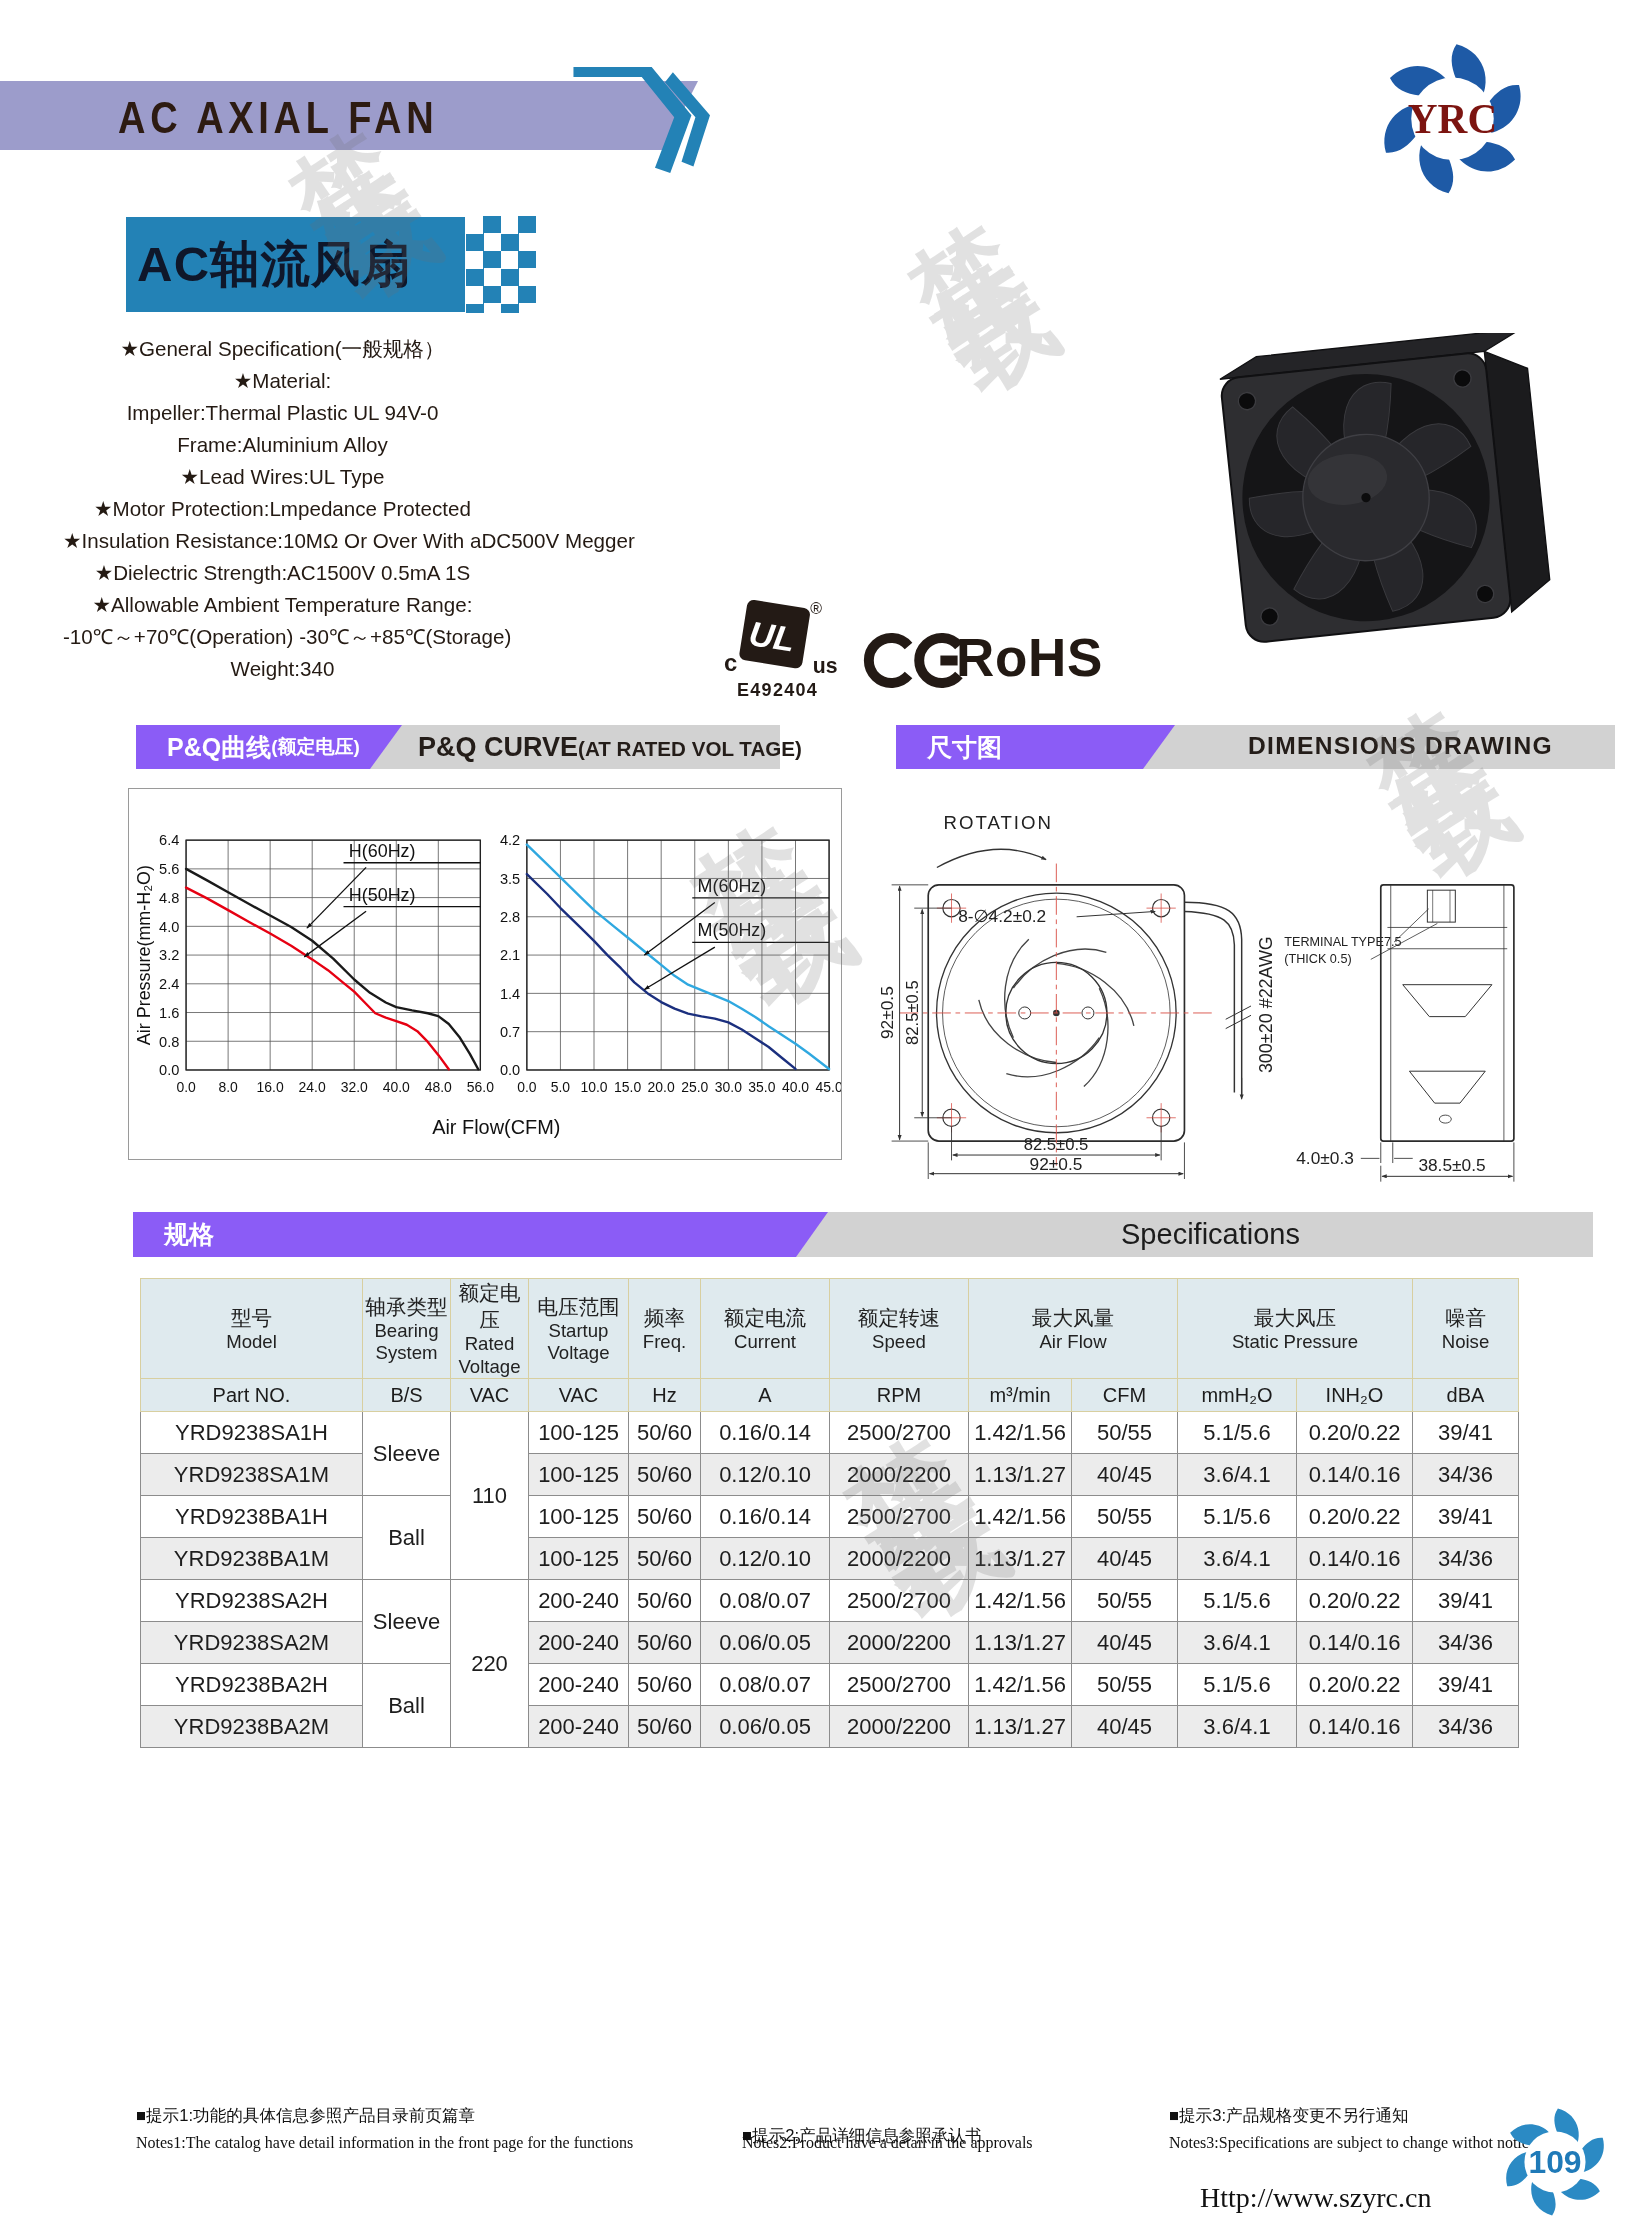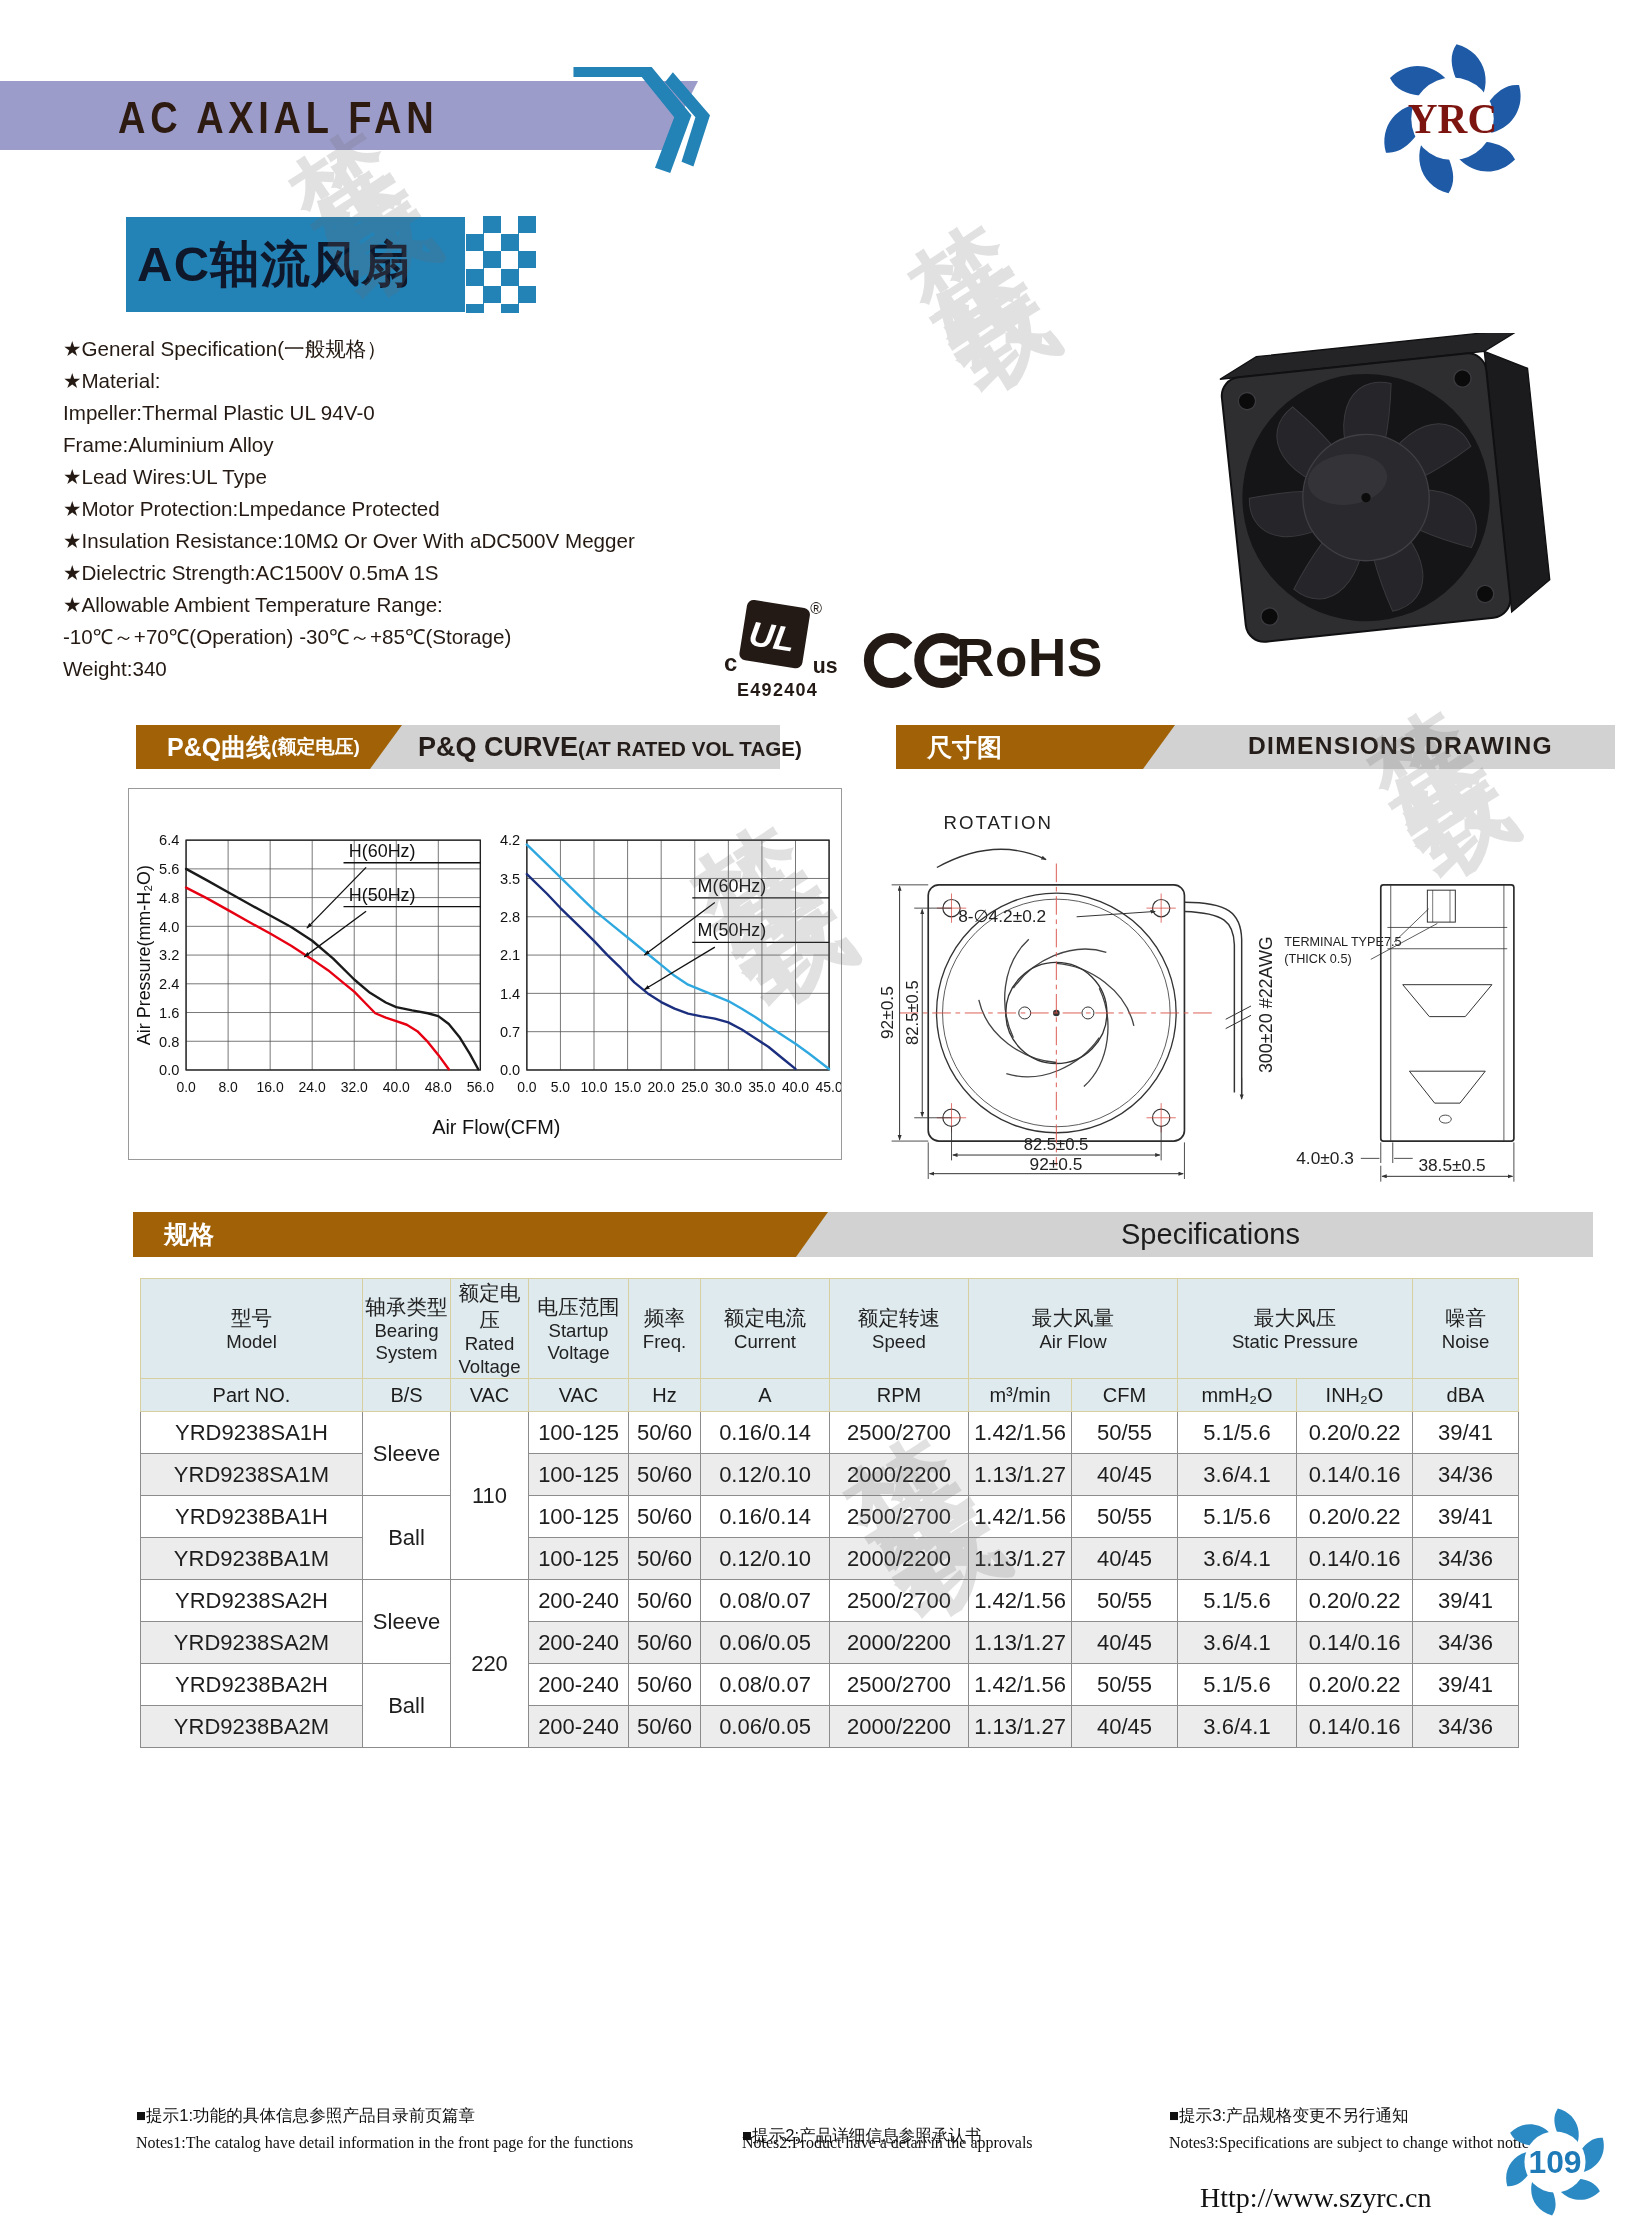--- a/index.html
+++ b/index.html
@@ -17,29 +17,29 @@
   #cn-box{left:126px;top:217px;width:339px;height:95px;background:#2382b6;display:flex;align-items:center;}
   #cn-box span{color:#0f172a;font-size:49px;font-weight:700;padding-left:11px;letter-spacing:1.3px;white-space:nowrap;}
   #checker{left:466px;top:216px;width:70px;height:97px;
     background:conic-gradient(#2382b6 25%,#ffffff 0 50%,#2382b6 0 75%,#ffffff 0);
     background-size:35px 35px;}
   #series-title{left:632px;top:239px;font-size:44px;font-weight:700;color:#2382b6;white-space:nowrap;letter-spacing:1.3px;}
   #series-title .gap{display:inline-block;width:39px;}
 
   
   #spec-list{left:63px;top:333px;width:439px;font-size:20.6px;line-height:32px;color:#241a13;}
-  #spec-list div{white-space:nowrap;}
+  #spec-list div{white-space:nowrap;text-align:center;}
 
   
   #ul-code{left:737px;top:680px;font-size:18px;font-weight:700;color:#231a15;letter-spacing:1.3px;}
   #rohs{left:956px;top:627px;font-size:53px;font-weight:700;color:#221913;letter-spacing:0.7px;}
 
   
   .banner-gray{height:44px;background:#d2d2d2;}
-  .banner-blue{height:44px;background:#a16207;clip-path:polygon(0 0,100% 0,calc(100% - 32px) 100%,0 100%);
+  .banner-blue{height:44px;background:#8b5cf6;clip-path:polygon(0 0,100% 0,calc(100% - 32px) 100%,0 100%);
     display:flex;align-items:center;color:#fff;}
   .banner-blue .cn{font-size:25px;font-weight:700;padding-left:31px;white-space:nowrap;}
   .banner-blue .cnp{font-size:19px;font-weight:700;white-space:nowrap;}
   .banner-en{font-size:27px;font-weight:700;color:#241d19;white-space:nowrap;}
   .banner-en .paren{font-size:20.6px;}
 
   
   #chart-box{left:128px;top:788px;width:712px;height:370px;border:1.3px solid #9a9a9a;background:#fff;}
   
   #spec-table{left:140px;top:1278px;}

